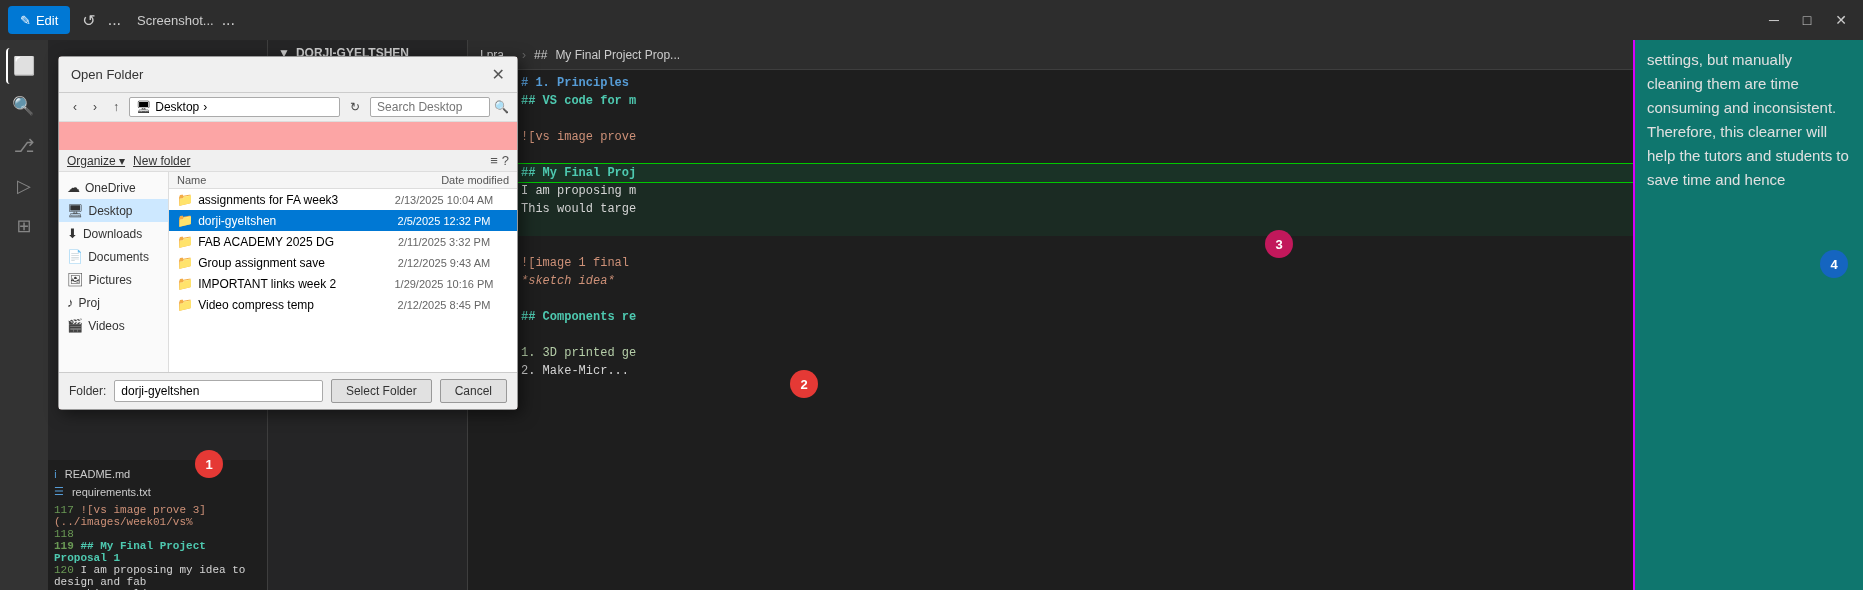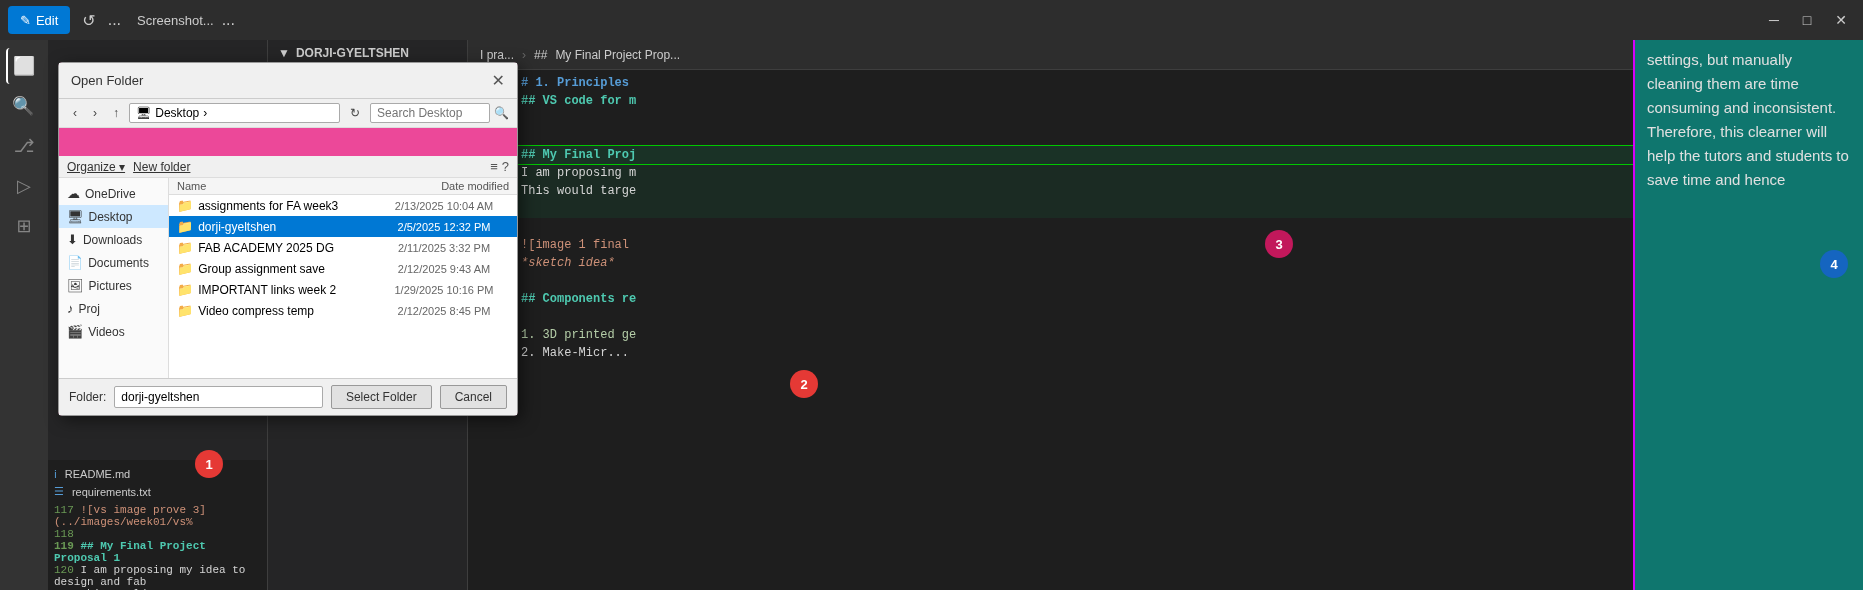--- a/index.html
+++ b/index.html
@@ -26,22 +26,22 @@
     
     .left-panel {
       width: 230px; background: #252526; border-right: 1px solid #3e3e3e; display: flex; flex-direction: column; flex-shrink: 0; position: relative;
     }
 
     
     .left-bottom { background: #1e1e1e; flex: 1; overflow: hidden; padding: 4px 8px; font-size: 11px; }
 
     
     .dialog-overlay {
-      position: absolute; top: 22px; left: 10px; z-index: 100;
-      background: #ec4899; border: 1px solid #999; border-radius: 4px; width: 460px;
+      position: absolute; top: 16px; left: 10px; z-index: 100;
+      background: #fca5a5; border: 1px solid #999; border-radius: 4px; width: 460px;
       box-shadow: 4px 4px 16px rgba(0,0,0,0.5);
     }
     .dialog-title-bar {
       background: #f0f0f0; padding: 8px 12px; display: flex; align-items: center; justify-content: space-between; border-bottom: 1px solid #ccc;
     }
     .dialog-title { font-size: 13px; color: #333; font-weight: normal; }
     .dialog-close { background: none; border: none; font-size: 16px; cursor: pointer; color: #555; }
     .dialog-nav {
       display: flex; align-items: center; gap: 4px; padding: 4px 8px; background: #f0f0f0; border-bottom: 1px solid #ddd;
     }
@@ -385,20 +385,21 @@
         <div>126</div>
         <div>127</div>
         <div>128</div>
         <div>129</div>
         <div>130</div>
       </div>
       <div class="code-content">
         <div class="code-line-content md-h1"># 1. Principles</div>
         <div class="code-line-content md-h2">## VS code for m</div>
         <div class="code-line-content">&nbsp;</div>
+        <div class="code-line-content md-bracket">![vs image prove</div>
         <div class="code-line-content">&nbsp;</div>
         <div class="code-line-content md-h2" style="background:rgba(0,200,100,0.12); outline:1px solid #00c800;">## My Final Proj</div>
         <div class="code-line-content" style="background:rgba(0,200,100,0.08);">I am proposing m</div>
         <div class="code-line-content" style="background:rgba(0,200,100,0.08);">This would targe</div>
         <div class="code-line-content" style="background:rgba(0,200,100,0.08);">&nbsp;</div>
         <div class="code-line-content">&nbsp;</div>
         <div class="code-line-content md-bracket">![image 1 final</div>
         <div class="code-line-content md-italic">*sketch idea*</div>
         <div class="code-line-content">&nbsp;</div>
         <div class="code-line-content md-h2">## Components re</div>

